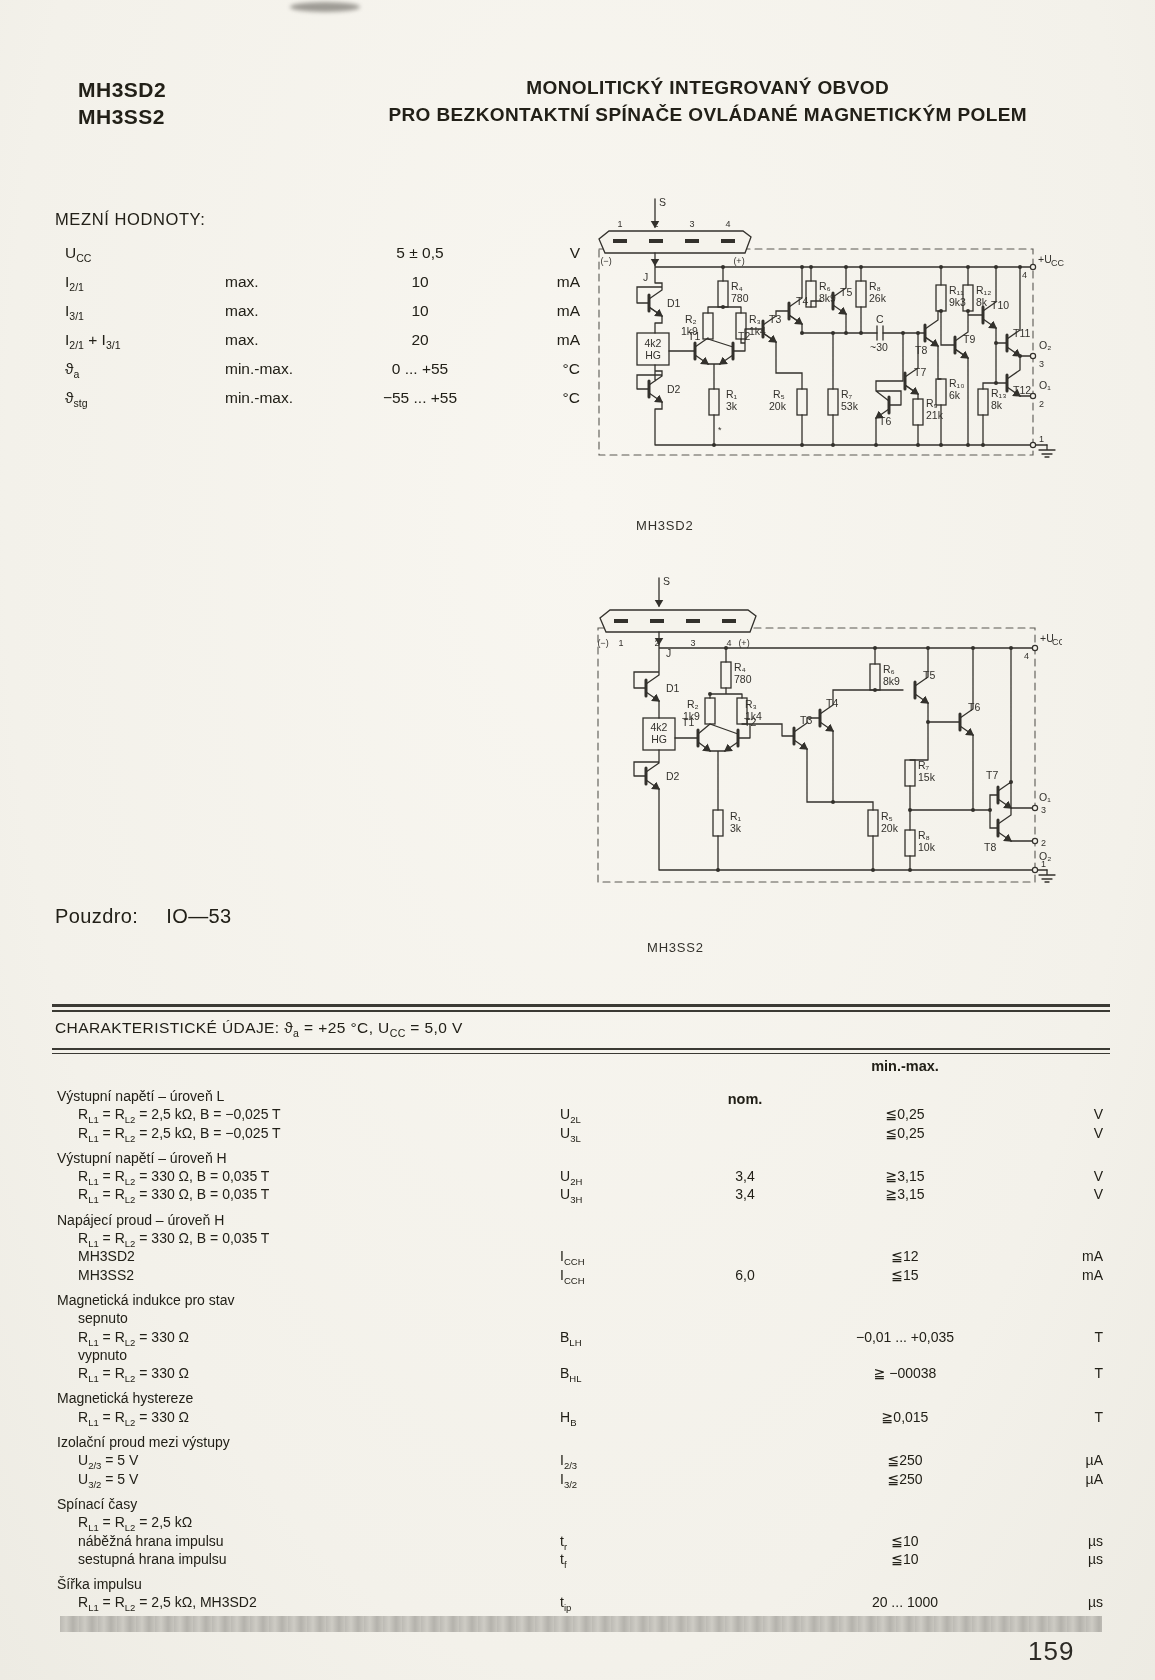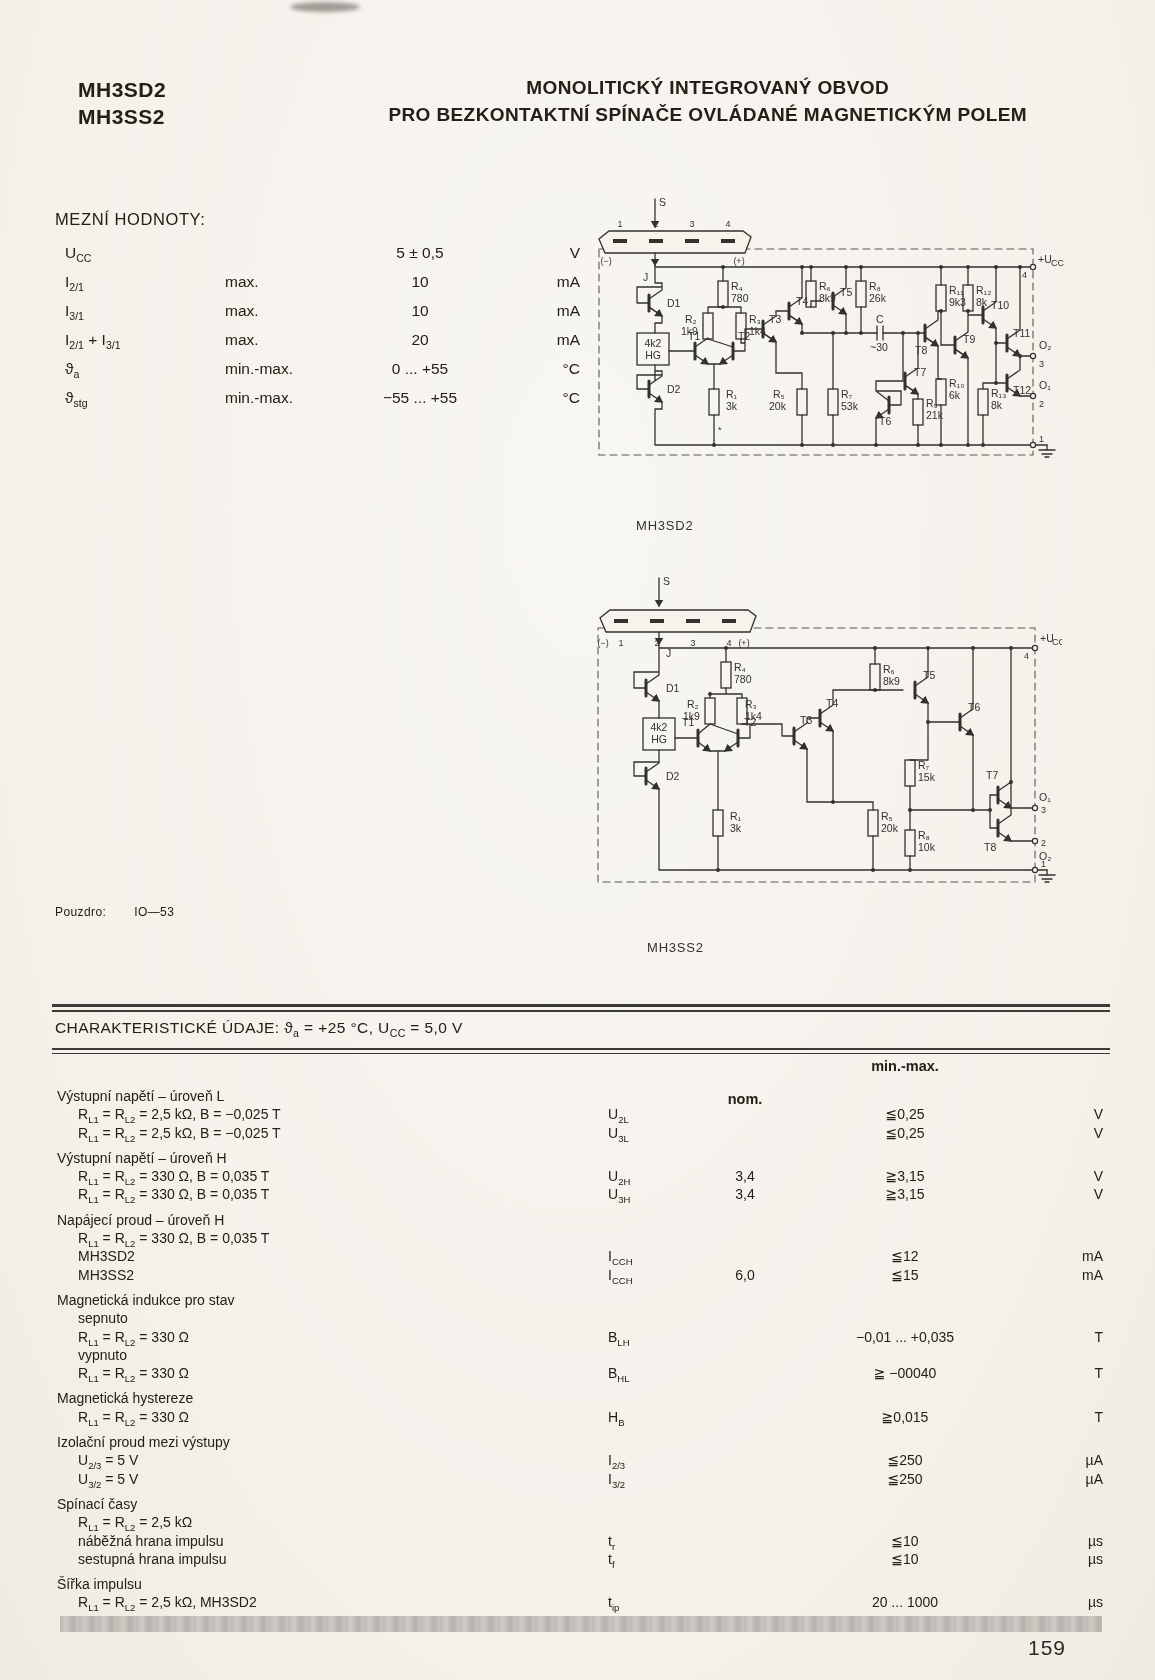--- a/index.html
+++ b/index.html
@@ -28,38 +28,38 @@
   .sch .bars{stroke-width:3;}
   .sch .pkg{fill:#f5f3ec;}
   .sch .pad{fill:#33312c;stroke:none;}
   .sch .dot{fill:#33312c;stroke:none;}
   .sch .pinc{fill:#f5f3ec;stroke:#33312c;stroke-width:1.2;}
   .sch text{stroke:none;fill:#33312c;font-size:10.5px;font-family:"Liberation Sans","DejaVu Sans",sans-serif;}
   .sch text.pin{font-size:9px;}
   .sch text.mid{text-anchor:middle;}
   .em{marker-end:url(#arr);}
   .caption{position:absolute;font-size:13px;letter-spacing:.8px;color:#34322c;}
-  .pouzdro{position:absolute;left:55px;top:905px;font-size:12px;letter-spacing:.4px;}
+  .pouzdro{position:absolute;left:55px;top:905px;font-size:20px;letter-spacing:.4px;}
   .pouzdro .val{margin-left:28px;}
   
   .rule{position:absolute;left:52px;width:1058px;background:#3b3a34;}
   .char-head{position:absolute;left:55px;top:1019px;font-size:15.5px;letter-spacing:.4px;}
   .colhead{position:absolute;top:1058px;font-size:14.5px;font-weight:bold;text-align:center;}
   #char-lines{position:absolute;left:55px;top:1080px;width:1048px;}
   .ln{position:relative;height:18.3px;line-height:18.3px;font-size:14px;white-space:nowrap;}
   .ln.g{margin-top:7px;}
   .ln .lbl{position:absolute;left:2px;}
   .ln.r .lbl{left:23px;}
-  .ln .sym{position:absolute;left:505px;margin-left:48px;}
+  .ln .sym{position:absolute;left:505px;}
   .ln .nom{position:absolute;left:630px;width:120px;text-align:center;}
   .ln .mm{position:absolute;left:760px;width:180px;text-align:center;}
   .ln .unit{position:absolute;left:960px;width:88px;text-align:right;}
   .band-bottom{position:absolute;left:60px;top:1616px;width:1042px;height:16px;opacity:.85;
     background:repeating-linear-gradient(90deg,#b3b1ab 0px,#c7c5be 6px,#a9a7a1 13px,#c0beb7 19px);}
-  .pageno{position:absolute;left:1028px;top:1636px;font-size:21px;letter-spacing:1px;color:#2c2a25;}
+  .pageno{position:absolute;left:1028px;top:1636px;font-size:26px;letter-spacing:1px;color:#2c2a25;}
 </style>
 </head>
 <body>
 
 <div class="page">
   <div class="band-top"></div>
   <div class="smudge"></div>
 
   <div class="part-ids">
     <div>MH3SD2</div>
@@ -497,21 +497,21 @@
     <span class="sym"></span>
     <span class="nom"></span>
     <span class="mm"></span>
     <span class="unit"></span>
   </div>
 
   <div class="ln r">
     <span class="lbl">R<sub>L1</sub> = R<sub>L2</sub> = 330 Ω</span>
     <span class="sym">B<sub>HL</sub></span>
     <span class="nom"></span>
-    <span class="mm">≧ −00040</span>
+    <span class="mm">≧ −00038</span>
     <span class="unit">T</span>
   </div>
 
   <div class="ln g">
     <span class="lbl">Magnetická hystereze</span>
     <span class="sym"></span>
     <span class="nom"></span>
     <span class="mm"></span>
     <span class="unit"></span>
   </div>

